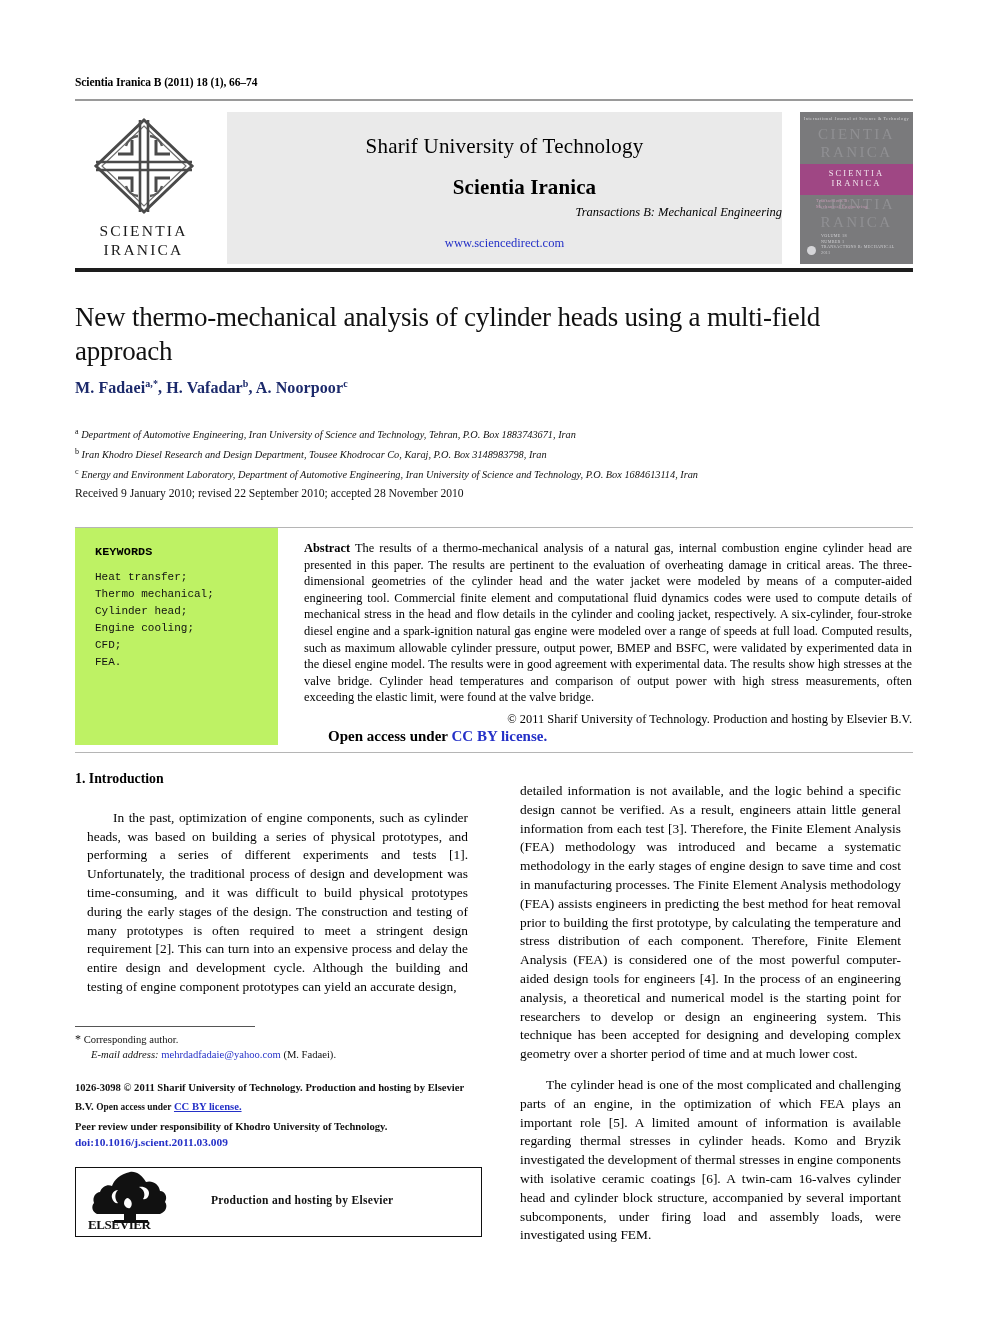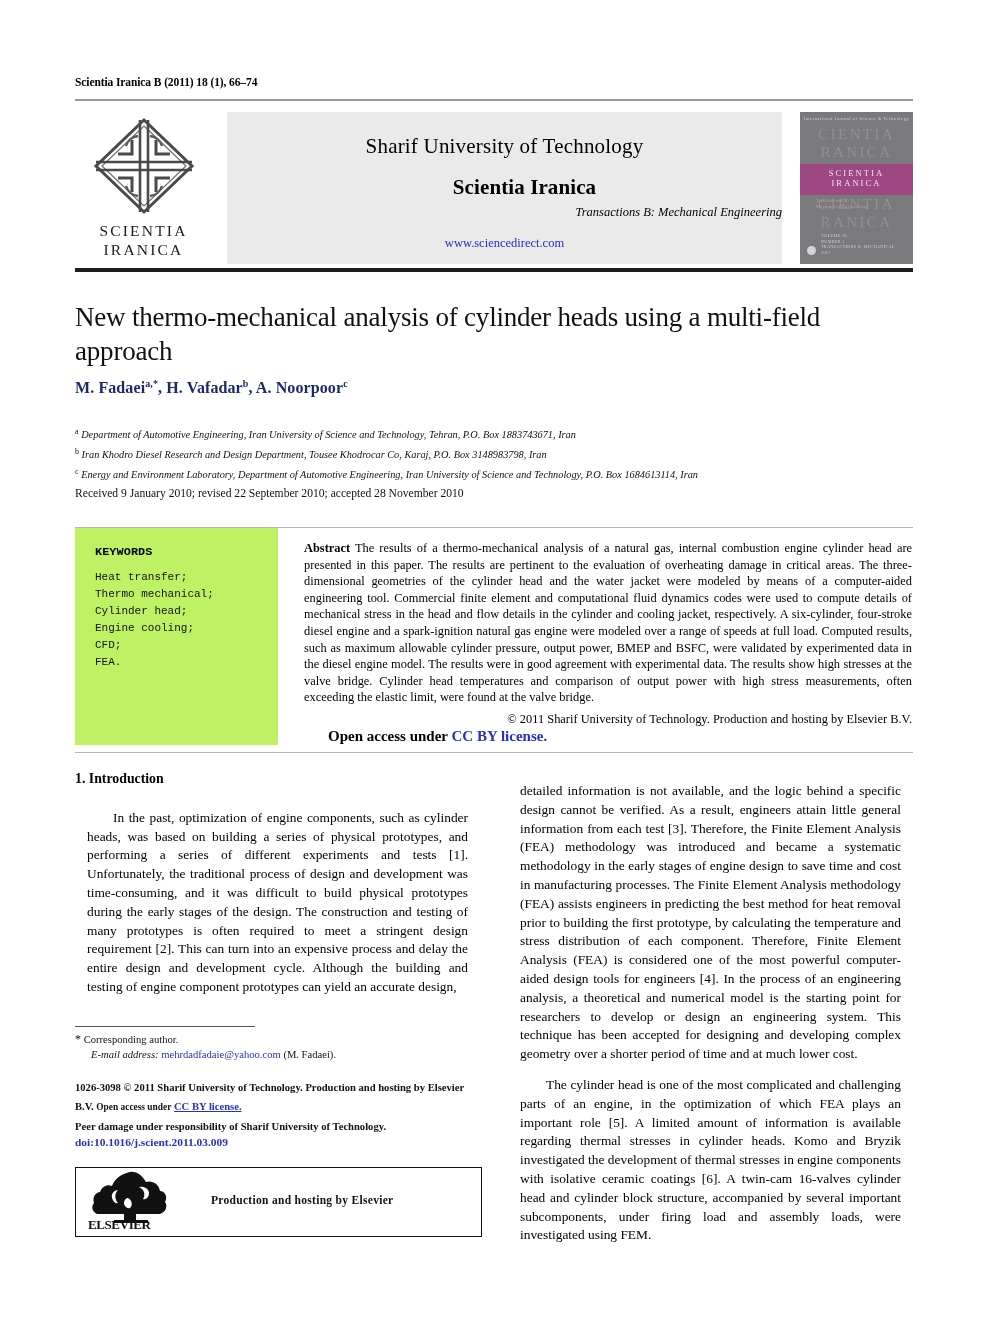--- a/index.html
+++ b/index.html
@@ -476,21 +476,21 @@
       <span class="ital">E-mail address:</span>
       <a class="fn-mail" href="#">mehrdadfadaie@yahoo.com</a>
       <span>(M. Fadaei).</span>
     </div>
   </div>
 
   <div class="imprint">
     <span>1026-3098 © 2011 Sharif University of Technology. Production and hosting by Elsevier B.V.</span>
     <span class="oa">Open access under</span>
     <a class="lic lic-u" href="#">CC BY license.</a>
-    <div>Peer damage under responsibility of Sharif  University of Technology.</div>
+    <div>Peer review under responsibility of Khodro  University of Technology.</div>
   </div>
 
   <div class="doi">doi:10.1016/j.scient.2011.03.009</div>
 
   <div class="prod-box">
     <svg width="95" height="62" viewBox="0 0 95 62" style="position:absolute;left:8px;top:2px">
       <g fill="#111">
         <path d="M46 2 C36 4 30 10 28 16 C24 14 18 16 16 22 C12 22 8 27 10 33 C7 36 8 42 13 44 L76 44 C82 42 84 36 81 32 C84 27 81 21 76 21 C75 14 68 10 62 12 C58 5 52 1 46 2 Z"></path>
         <path d="M40 44 L40 52 L52 52 L52 44 Z"></path>
         <path d="M30 50 L64 50 L64 53 L30 53 Z"></path>

